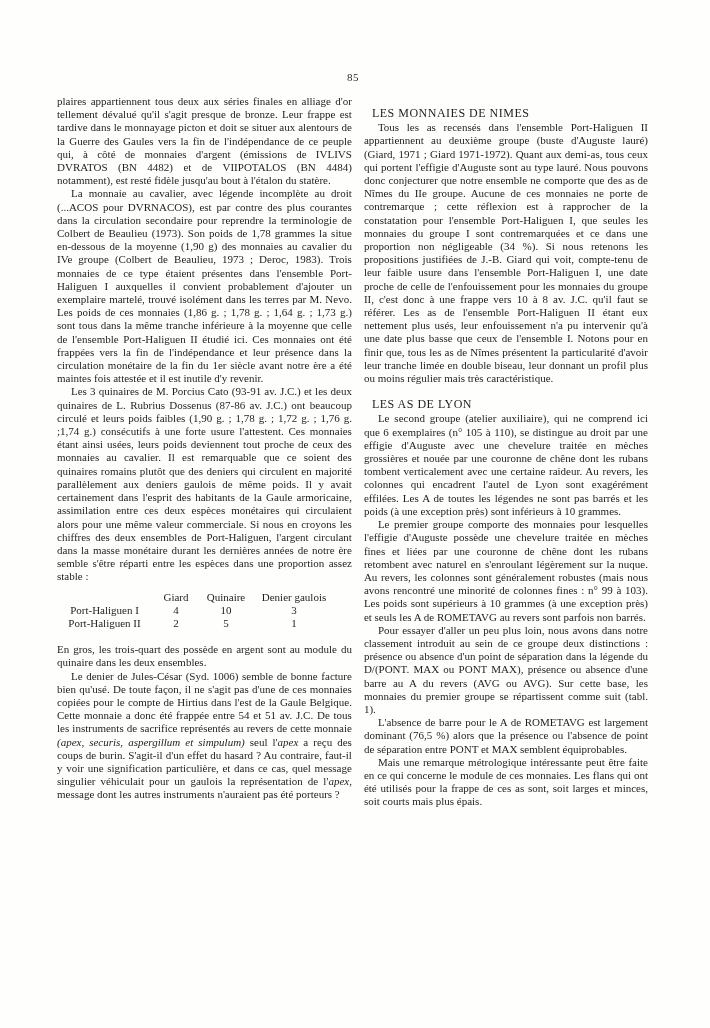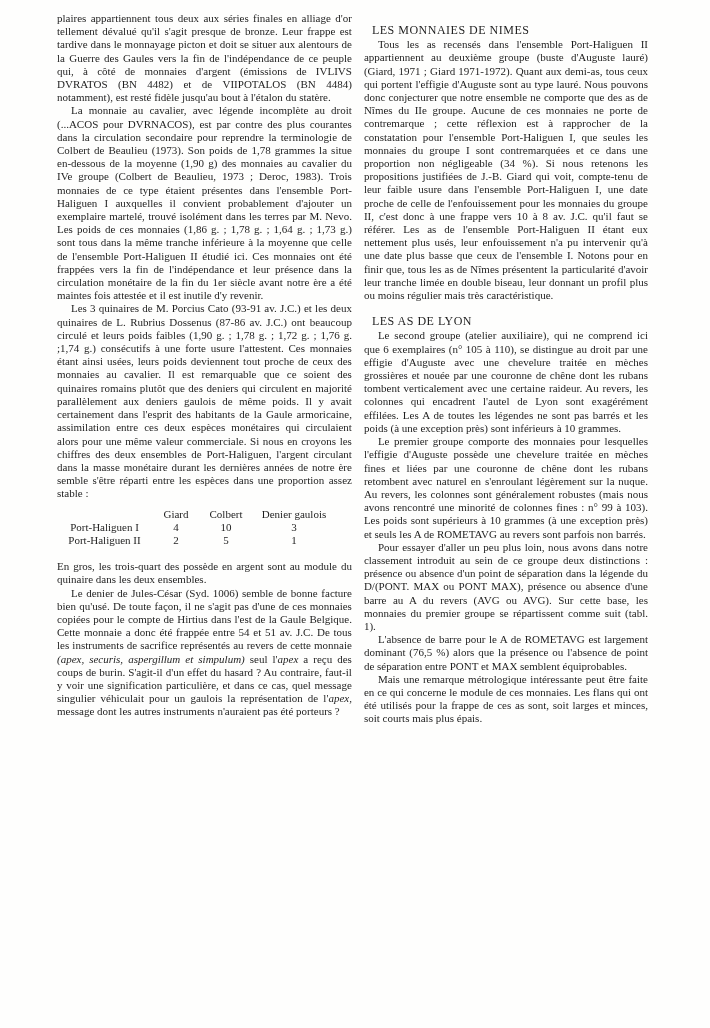--- a/index.html
+++ b/index.html
@@ -67,33 +67,34 @@
     grid-template-columns: 95px 48px 52px 84px;
   }
   .ctable .ctl { text-align: center; }
   .ctable .cth, .ctable .ctv { text-align: center; }
 </style>
 </head>
 <body>
 
 <div class="page">
 
+  <div class="page-number">85</div>
 
   <div class="columns">
 
     <div class="col col-left">
       <p class="noindent">plaires appartiennent tous deux aux séries finales en alliage d'or tellement dévalué qu'il s'agit presque de bronze. Leur frappe est tardive dans le monnayage picton et doit se situer aux alentours de la Guerre des Gaules vers la fin de l'indépendance de ce peuple qui, à côté de monnaies d'argent (émissions de IVLIVS DVRATOS (BN 4482) et de VIIPOTALOS (BN 4484) notamment), est resté fidèle jusqu'au bout à l'étalon du statère.</p>
       <p>La monnaie au cavalier, avec légende incomplète au droit (...ACOS pour DVRNACOS), est par contre des plus courantes dans la circulation secondaire pour reprendre la terminologie de Colbert de Beaulieu (1973). Son poids de 1,78 grammes la situe en-dessous de la moyenne (1,90 g) des monnaies au cavalier du IVe groupe (Colbert de Beaulieu, 1973 ; Deroc, 1983). Trois monnaies de ce type étaient présentes dans l'ensemble Port-Haliguen I auxquelles il convient probablement d'ajouter un exemplaire martelé, trouvé isolément dans les terres par M. Nevo. Les poids de ces monnaies (1,86 g. ; 1,78 g. ; 1,64 g. ; 1,73 g.) sont tous dans la même tranche inférieure à la moyenne que celle de l'ensemble Port-Haliguen II étudié ici. Ces monnaies ont été frappées vers la fin de l'indépendance et leur présence dans la circulation monétaire de la fin du 1er siècle avant notre ère a été maintes fois attestée et il est inutile d'y revenir.</p>
       <p>Les 3 quinaires de M. Porcius Cato (93-91 av. J.C.) et les deux quinaires de L. Rubrius Dossenus (87-86 av. J.C.) ont beaucoup circulé et leurs poids faibles (1,90 g. ; 1,78 g. ; 1,72 g. ; 1,76 g. ;1,74 g.) consécutifs à une forte usure l'attestent. Ces monnaies étant ainsi usées, leurs poids deviennent tout proche de ceux des monnaies au cavalier. Il est remarquable que ce soient des quinaires romains plutôt que des deniers qui circulent en majorité parallèlement aux deniers gaulois de même poids. Il y avait certainement dans l'esprit des habitants de la Gaule armoricaine, assimilation entre ces deux espèces monétaires qui circulaient alors pour une même valeur commerciale. Si nous en croyons les chiffres des deux ensembles de Port-Haliguen, l'argent circulant dans la masse monétaire durant les dernières années de notre ère semble s'être réparti entre les espèces dans une proportion assez stable :</p>
 
       <div class="ctable">
         <div class="ctr">
           <span class="ctl"></span>
           <span class="cth">Giard</span>
-          <span class="cth">Colbert</span>
+          <span class="cth">Quinaire</span>
           <span class="cth">Denier gaulois</span>
         </div>
         <div class="ctr">
           <span class="ctl">Port-Haliguen I</span>
           <span class="ctv">4</span>
           <span class="ctv">10</span>
           <span class="ctv">3</span>
         </div>
         <div class="ctr">
           <span class="ctl">Port-Haliguen II</span>

